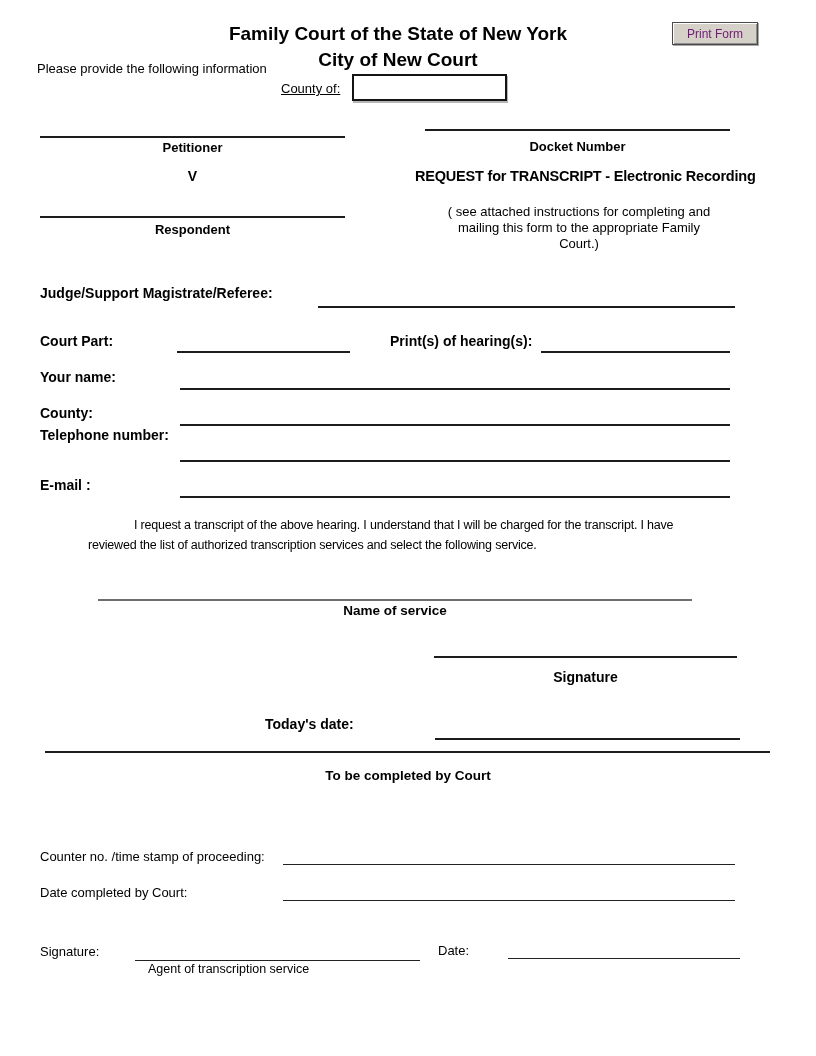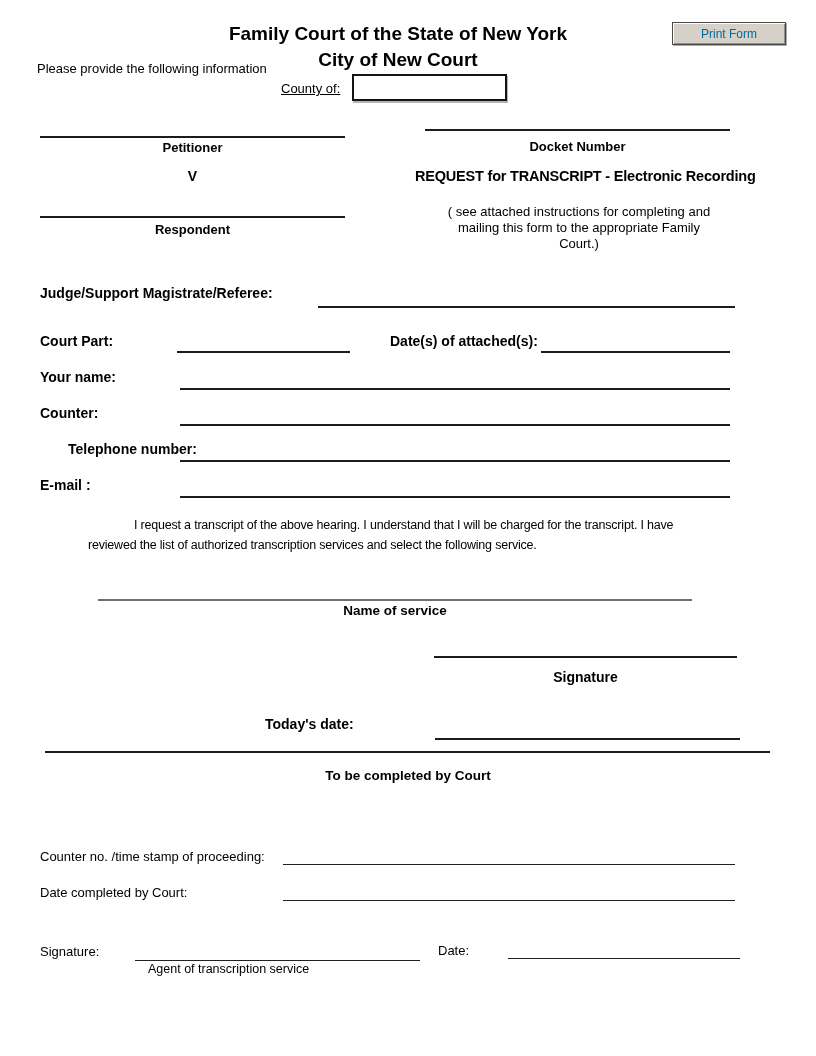--- a/index.html
+++ b/index.html
@@ -9,24 +9,24 @@
   }
   .abs { position:absolute; }
   .b { font-weight:bold; }
   .ctr { text-align:center; }
   .fs13 { font-size:13px; }
   .fs14 { font-size:14px; }
   .line { position:absolute; height:0; border-bottom:2px solid #1c1c1c; }
   .line-thin { position:absolute; height:0; border-bottom:1px solid #222; }
   .line-gray { position:absolute; height:0; border-bottom:2px solid #6e6e6e; }
   .print-btn {
-    position:absolute; left:672px; top:22px; width:114px; height:23px;
+    position:absolute; left:672px; top:22px; width:86px; height:23px;
     background:#d5d1c9; border:1px solid #4a4a4a;
     box-shadow: inset 1px 1px 0 #fdfdfd, inset -1px -1px 0 #8e8e8e, 1px 1px 0 #aaa;
-    font-size:12px; text-align:center; line-height:23px; color:#0369a1;
+    font-size:12px; text-align:center; line-height:23px; color:#701a75;
     font-family:"Liberation Sans", sans-serif; cursor:pointer; box-sizing:border-box;
   }
   .county-box {
     position:absolute; left:352px; top:74px; width:155px; height:27px;
     background:#fff; border:2px solid #141414; box-sizing:border-box;
     box-shadow: 1px 2px 0 rgba(110,110,110,0.5);
   }
   .title { font-size:19px; font-weight:bold; line-height:26px; }
   .note-right { font-size:13px; line-height:16px; }
   .para { font-size:12.5px; line-height:20px; letter-spacing:-0.2px; }
@@ -60,30 +60,30 @@
   <div class="abs b ctr" style="left:415px; top:168px; width:326px; font-size:14.5px; letter-spacing:-0.2px; white-space:nowrap;">REQUEST for TRANSCRIPT - Electronic Recording</div>
 
   <div class="abs note-right ctr" style="left:438px; top:204px; width:282px;">( see attached instructions for completing and mailing this form to the appropriate Family Court.)</div>
 
   <div class="abs b fs14" style="left:40px; top:285px;">Judge/Support Magistrate/Referee:</div>
   <div class="line" style="left:318px; top:306px; width:417px;"></div>
 
   <div class="abs b fs14" style="left:40px; top:333px;">Court Part:</div>
   <div class="line" style="left:177px; top:351px; width:173px;"></div>
 
-  <div class="abs b fs14" style="left:390px; top:333px;">Date(s) of attached(s):</div>
+  <div class="abs b fs14" style="left:390px; top:333px;">Print(s) of hearing(s):</div>
   <div class="line" style="left:541px; top:351px; width:189px;"></div>
 
   <div class="abs b fs14" style="left:40px; top:369px;">Your name:</div>
   <div class="line" style="left:180px; top:388px; width:550px;"></div>
 
-  <div class="abs b fs14" style="left:40px; top:405px;">Counter:</div>
+  <div class="abs b fs14" style="left:40px; top:405px;">County:</div>
   <div class="line" style="left:180px; top:424px; width:550px;"></div>
 
-  <div class="abs b fs14" style="left:40px; top:441px;margin-left:28px;">Telephone number:</div>
+  <div class="abs b fs14" style="left:40px; top:427px;">Telephone number:</div>
   <div class="line" style="left:180px; top:460px; width:550px;"></div>
 
   <div class="abs b fs14" style="left:40px; top:477px;">E-mail :</div>
   <div class="line" style="left:180px; top:496px; width:550px;"></div>
 
   <div class="abs para" style="left:88px; top:515px; width:612px; text-indent:46px;">I request a transcript of the above hearing. I understand that I will be charged for the transcript. I have reviewed the list of authorized transcription services and select the following service.</div>
 
   <div class="line-gray" style="left:98px; top:599px; width:594px;"></div>
   <div class="abs b ctr" style="left:98px; top:603px; width:594px; font-size:13.5px;">Name of service</div>
 

